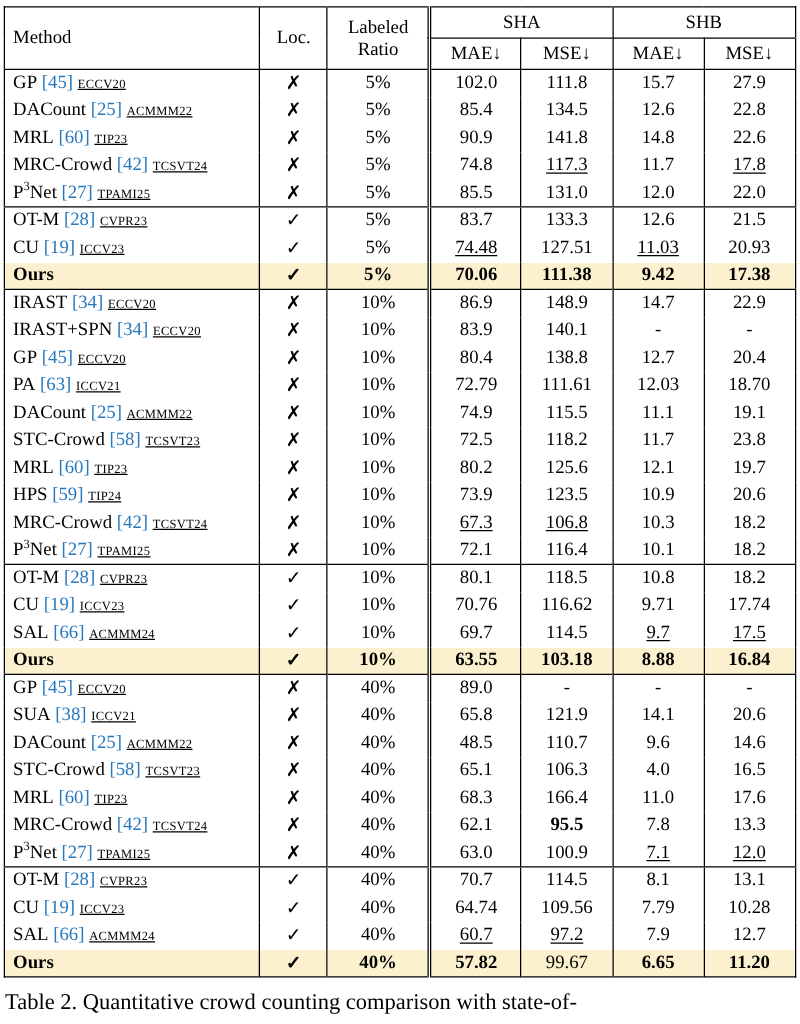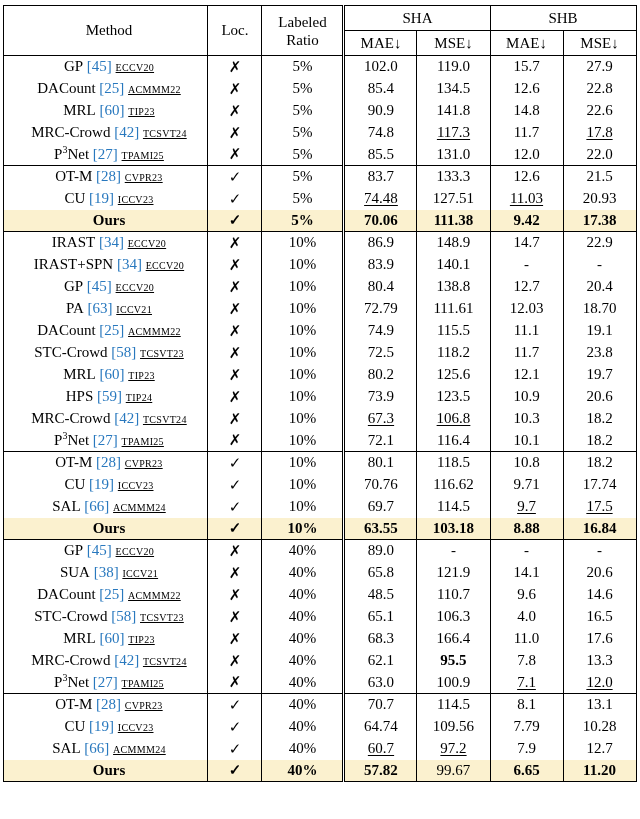--- a/index.html
+++ b/index.html
@@ -10,21 +10,21 @@
     font-family: "Liberation Serif", "DejaVu Serif", serif;
   }
   table.results {
     border-collapse: collapse; table-layout: fixed;
     width: 632px; margin: 5px auto 0;
     border: 1.5px solid #000;
   }
   th, td { padding: 0; font-size: 15px; font-weight: normal; overflow: hidden; }
   thead th { height: 25px; text-align: center; vertical-align: middle; }
   td { height: 22px; text-align: center; white-space: nowrap; vertical-align: middle; }
-  .method-h, td.method { text-align: center; padding-left: 6px; }
+  .method-h, td.method { text-align: left; padding-left: 6px; }
   .ratio-h { line-height: 1.2; white-space: normal; margin-top: 45px; }
   .b-r  { border-right: 1px solid #000; }
   .b-r2 { border-right: 3px double #000; }
   .grp  { border-bottom: 1px solid #000; }
   .hb   { border-bottom: 1.6px solid #000; }
   tr.top-thin  td { border-top: 1px solid #000; }
   tr.top-thick td { border-top: 1.8px solid #000; }
   tr.ours td { background: var(--ours-bg, #FBF1CF); margin-top: 29px; }
   tr.ours .m-pre, tr.ours td.loc, tr.ours td.ratio { font-weight: bold; }
   td.val.s-b { font-weight: bold; }
@@ -65,21 +65,21 @@
     </thead>
     <tbody>
         <tr>
     <td class="method b-r"><span class="m-pre">GP</span><sup class="m-sup"></sup><span class="m-post"></span>
       <span class="m-cite">[45]</span>
       <span class="m-venue">ECCV20</span>
     </td>
     <td class="loc b-r">✗</td>
     <td class="ratio b-r2">5%</td>
     <td class="val b-r s-n">102.0</td>
-    <td class="val b-r s-n">119.0</td>
+    <td class="val b-r s-n">111.8</td>
     <td class="val b-r s-n">15.7</td>
     <td class="val s-n">27.9</td>
   </tr>
         <tr>
     <td class="method b-r"><span class="m-pre">DACount</span><sup class="m-sup"></sup><span class="m-post"></span>
       <span class="m-cite">[25]</span>
       <span class="m-venue">ACMMM22</span>
     </td>
     <td class="loc b-r">✗</td>
     <td class="ratio b-r2">5%</td>
@@ -455,13 +455,14 @@
     </td>
     <td class="loc b-r">✓</td>
     <td class="ratio b-r2">40%</td>
     <td class="val b-r s-b">57.82</td>
     <td class="val b-r s-n">99.67</td>
     <td class="val b-r s-b">6.65</td>
     <td class="val s-b">11.20</td>
   </tr>
       </tbody>
   </table>
+  <div class="caption">Table 2. Quantitative crowd counting comparison with state-of-</div>
 </div>
 
 </body></html>

